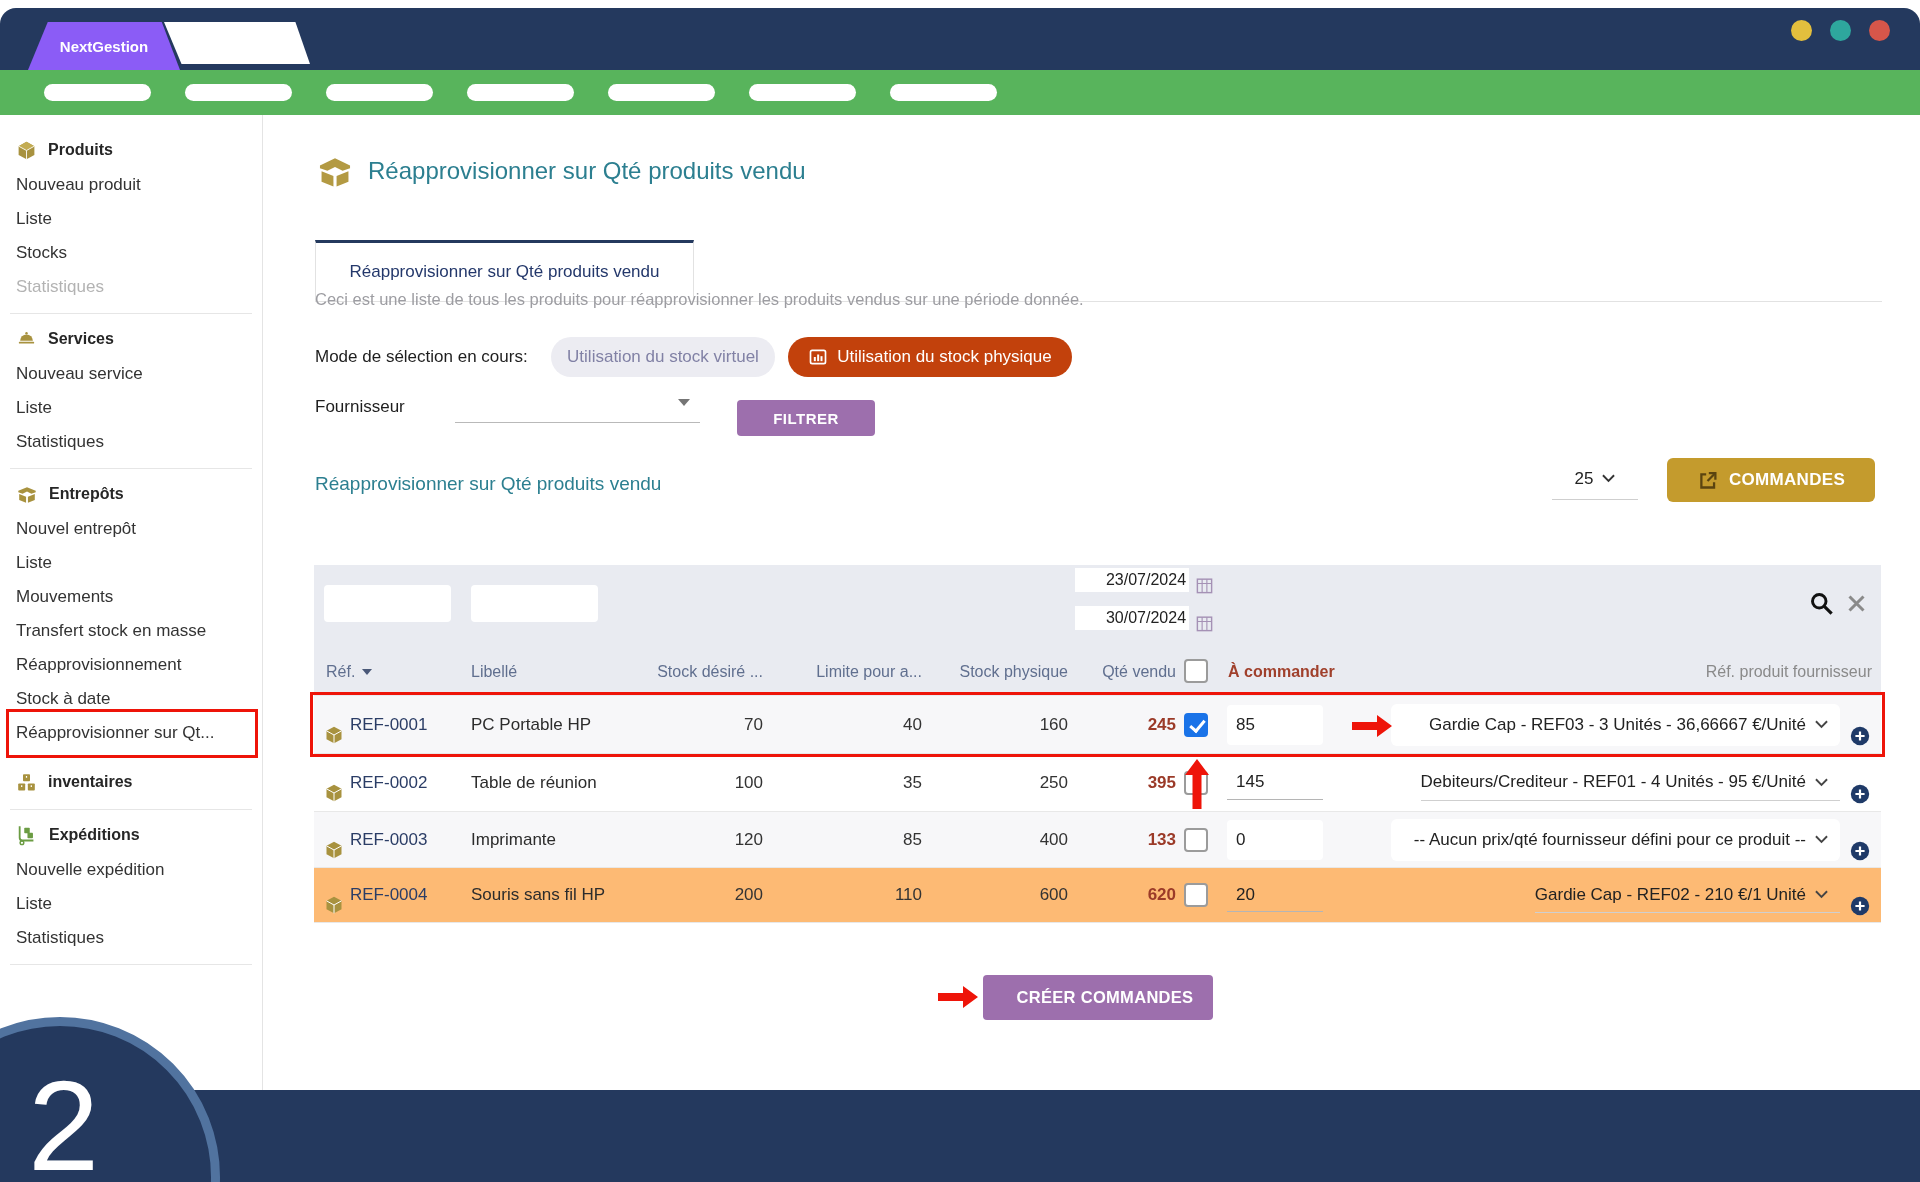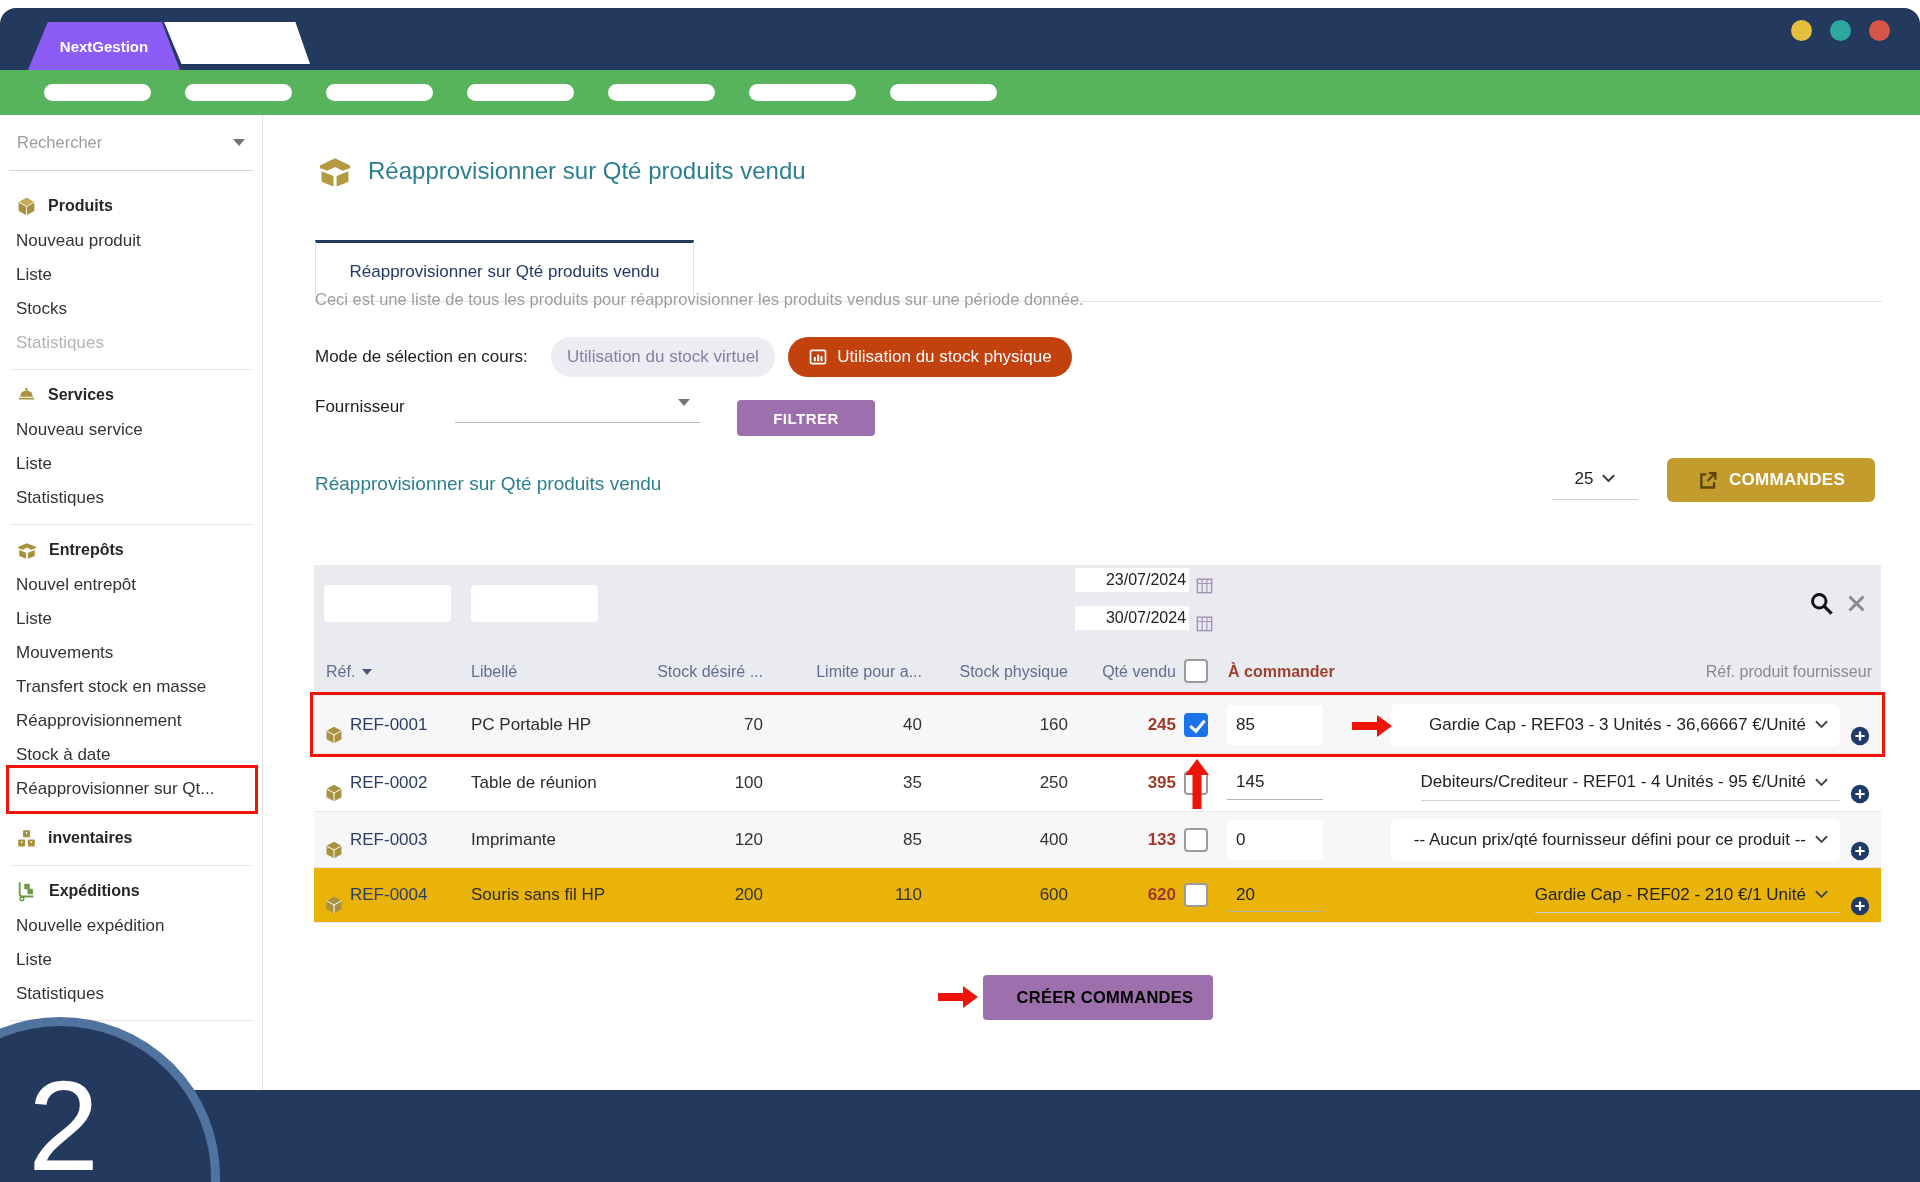--- a/index.html
+++ b/index.html
@@ -78,21 +78,21 @@
   .th-ref { left:12px; display:flex; align-items:center; gap:7px; }
   .th-lib { left:157px; }
   .th-des { right:1118px; } .th-lim { right:959px; } .th-phy { right:813px; } .th-sold { right:705px; }
   .th-cb { left:870px; top:94px; }
   .th-cmd { left:914px; color:#a0402c; font-weight:bold; }
   .th-supref { right:9px; color:#8a8a8a; }
   .sort-tri { width:0; height:0; border-left:5px solid transparent; border-right:5px solid transparent; border-top:6px solid #4a5878; position:static; }
 
   .trow { left:0; width:1567px; height:57px; }
   .r1 { top:131px; background:#f7f7f9; } .r2 { top:188px; height:58px; background:#fff; border-top:1px solid #e8e8e8; }
-  .r3 { top:246px; height:56px; background:#f7f7f9; border-top:1px solid #e8e8e8; } .r4 { top:302px; height:56px; background:#eab308; border-top:1px solid #e8e8e8; border-bottom:1px solid #e8e8e8; }
+  .r3 { top:246px; height:56px; background:#f7f7f9; border-top:1px solid #e8e8e8; } .r4 { top:302px; height:56px; background:#fdba74; border-top:1px solid #e8e8e8; border-bottom:1px solid #e8e8e8; }
   .trow > * { position:absolute; top:50%; transform:translateY(-50%); }
   .c-icon { left:10px; } .c-ref { left:36px; color:#2b3d66; font-size:17px; }
   .c-label { left:157px; color:#2c2c2c; font-size:17px; white-space:nowrap; }
   .num { font-size:17px; color:#333; }
   .c-des { right:1118px; } .c-lim { right:959px; } .c-phy { right:813px; }
   .c-sold { right:705px; font-weight:bold; color:#9b3a28; }
   .cb { left:870px; width:24px; height:24px; border:2px solid #9b9b9b; border-radius:4px; background:#fff; position:absolute; }
   .cb.checked { background:#1a73e8; border-color:#1a73e8; }
   .cb.checked::after { content:''; position:absolute; left:7px; top:2px; width:6px; height:12px; border:solid #fff; border-width:0 3px 3px 0; transform:rotate(40deg); }
   .c-qty { left:913px; width:96px; height:40px; display:flex; align-items:center; padding-left:9px; font-size:17px; color:#222; }
@@ -101,21 +101,21 @@
   .c-sup { right:41px; height:42px; display:flex; align-items:center; justify-content:flex-end; gap:9px; font-size:17px; color:#222; white-space:nowrap; }
   .sup-boxed { width:449px; background:#fff; border-radius:6px; padding-right:12px; }
   .sup-lined { border-bottom:1px solid #cfcfcf; height:36px; padding-right:12px; }
   .c-plus { left:1535px; }
 
   
   .ann { z-index:45; pointer-events:none; }
   .red-row-box { left:46px; top:577px; width:1575px; height:65px; border:3px solid #ee1409; }
   .arrow-up { left:921px; top:644px; }
   .arrow-r1 { left:1088px; top:600px; }
-  .create-btn { left:719px; top:860px; width:230px; height:45px; background:#9d6fad; border-radius:4px; color:#000000;
+  .create-btn { left:719px; top:860px; width:230px; height:45px; background:#9d6fad; border-radius:4px; color:#ffffff;
     font-weight:bold; font-size:16.5px; letter-spacing:.3px; display:flex; align-items:center; justify-content:center;padding-left:14px; }
   .arrow-r2 { left:674px; top:871px; }
 </style>
 </head>
 <body>
 
 <div id="screen">
 
   <div class="topbar"></div>
   <div class="brand-tab">
@@ -132,24 +132,20 @@
     <div class="pill"></div>
     <div class="pill"></div>
     <div class="pill"></div>
     <div class="pill"></div>
     <div class="pill"></div>
     <div class="pill"></div>
     <div class="pill"></div>
   </div>
 
   <div class="sidebar">
-    <div class="side-search">
-      <span>Rechercher</span>
-      <span class="tri-down"></span>
-    </div>
 
     <div class="side-head mt17">
       <svg width="21" height="21" viewBox="0 0 24 24">
           <path d="M12 2 L21 7 V17 L12 22 L3 17 V7 Z" fill="#a8923f"></path>
           <path d="M12 2 L21 7 L12 12 L3 7 Z" fill="#c3ac52"></path>
           <path d="M12 12 V22 M3 7 L12 12 L21 7" stroke="#fff" stroke-width="1" fill="none"></path>
         </svg>
       <span>Produits</span>
     </div>
     <div class="side-item">

